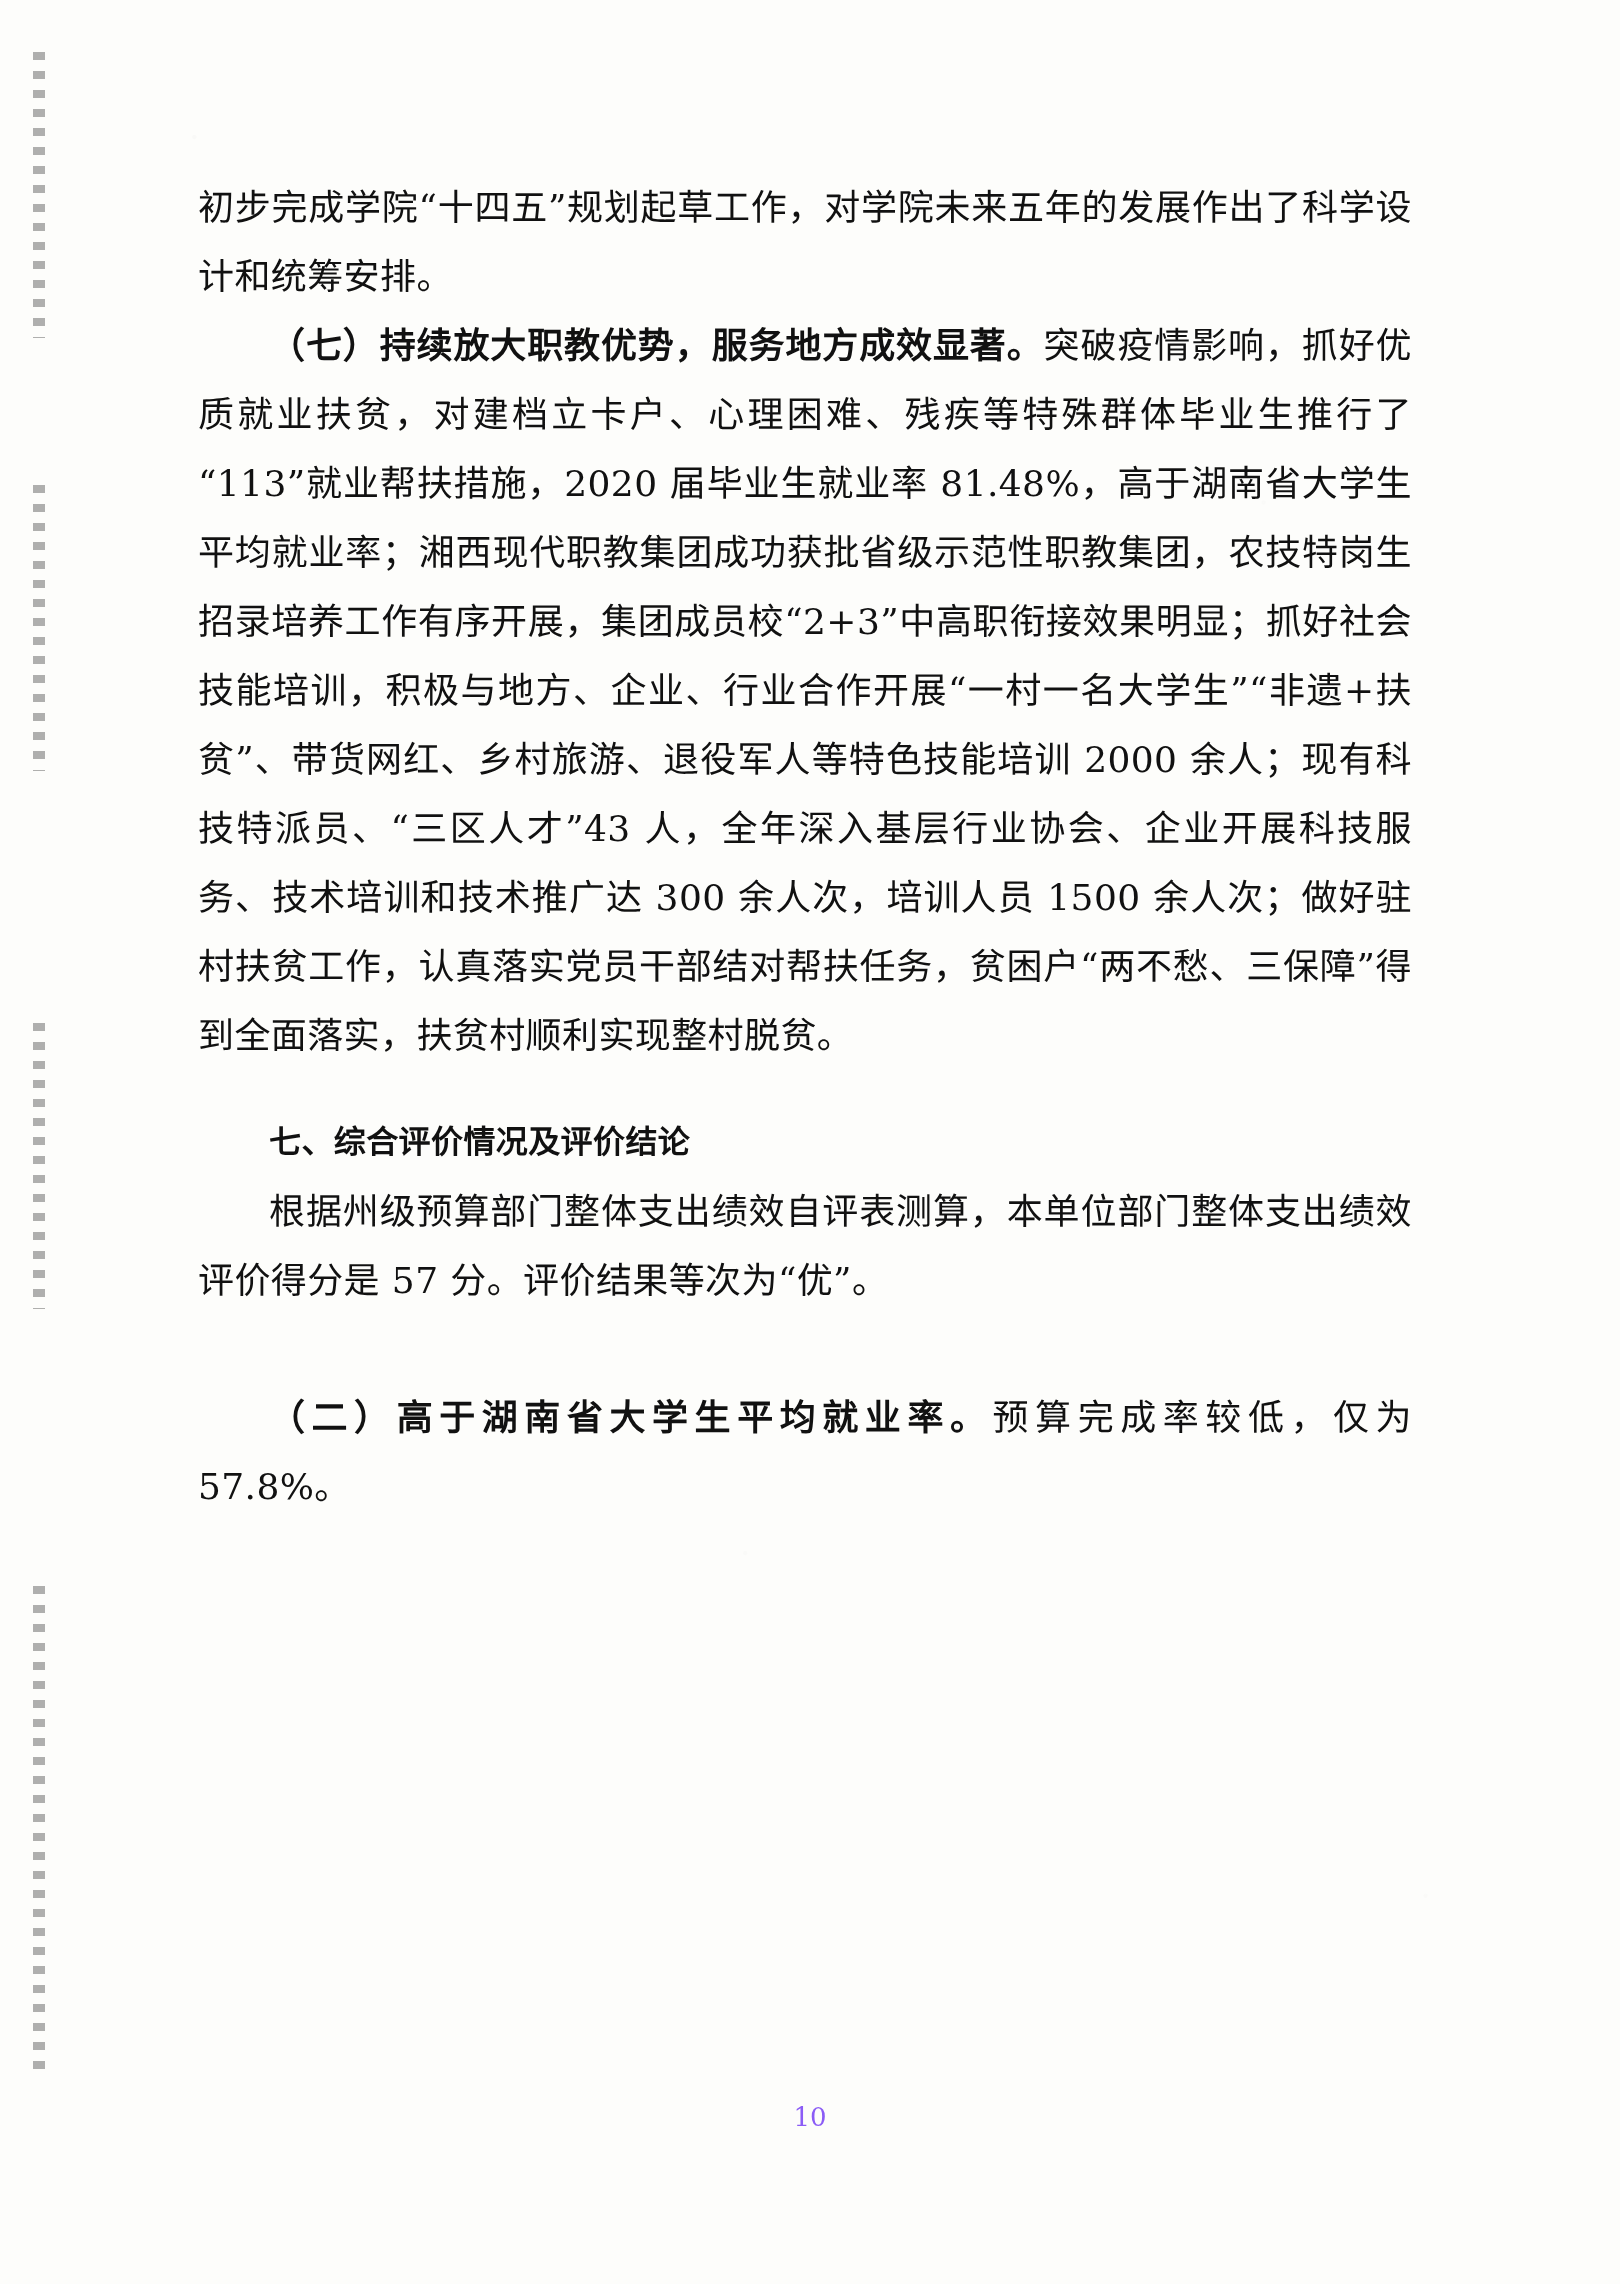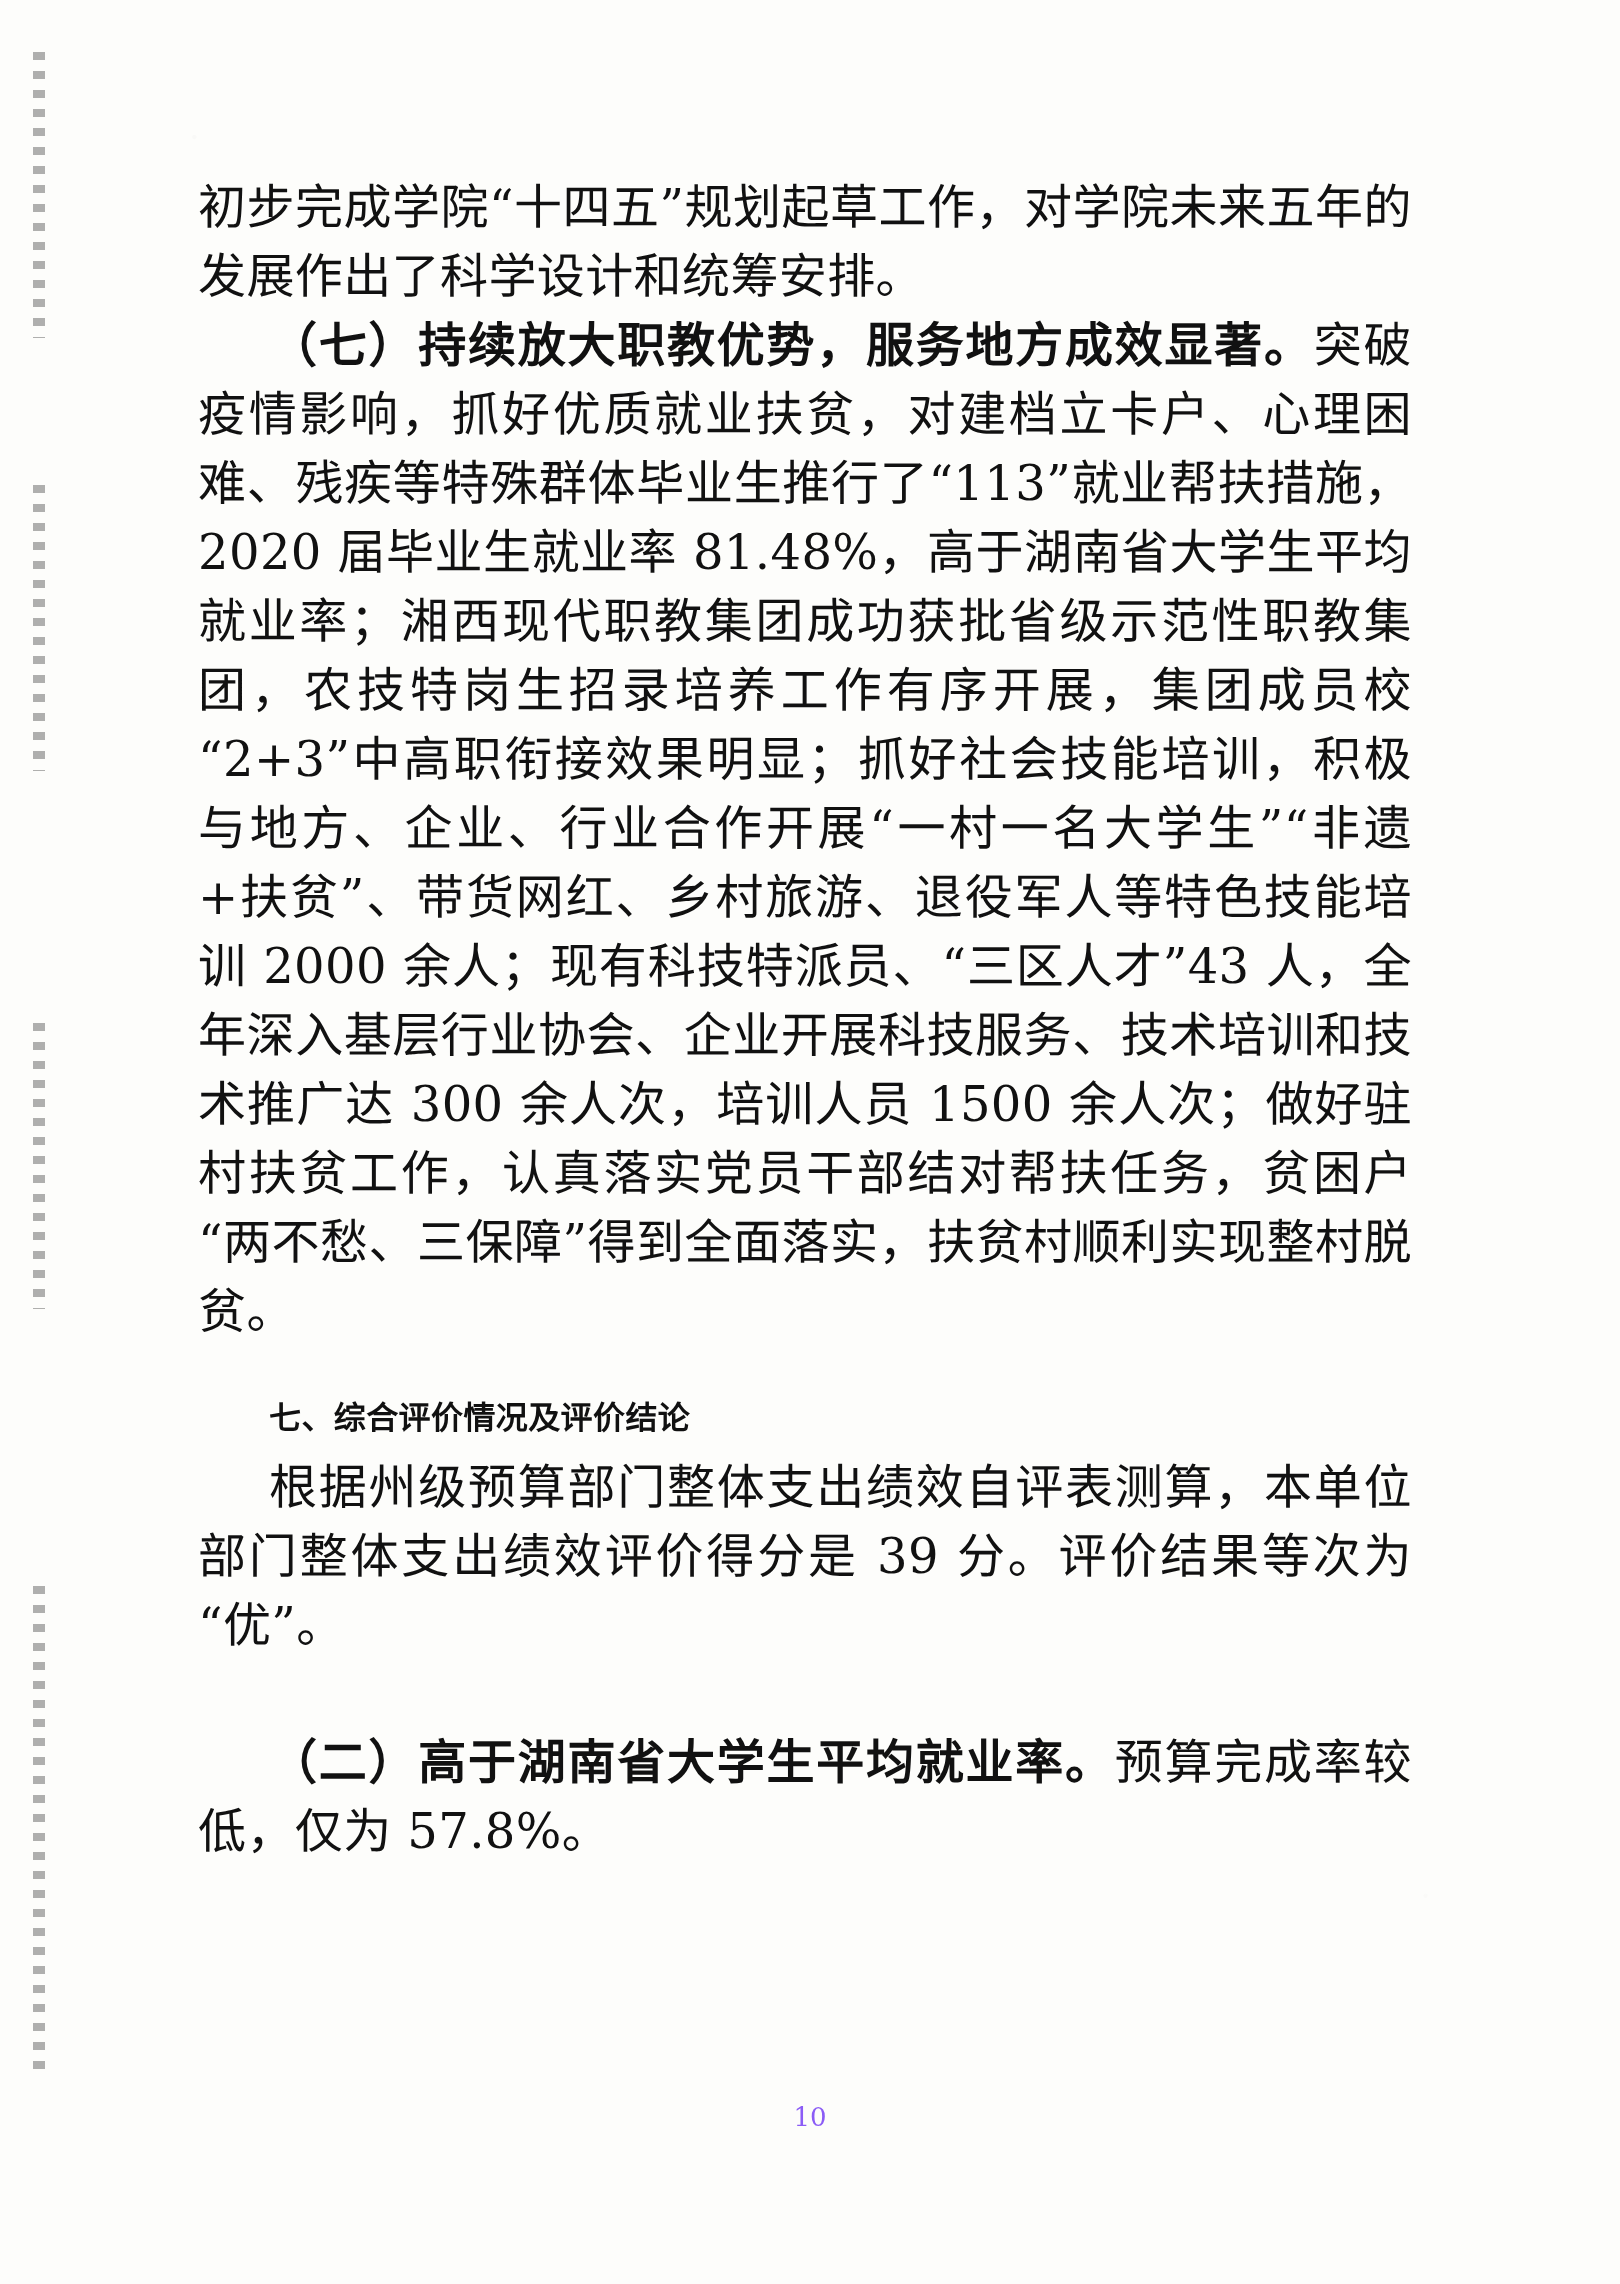--- a/index.html
+++ b/index.html
@@ -49,21 +49,21 @@
     left: 198px;
     top: 173px;
     width: 1214px;
   }
   p, h2 {
     margin: 0;
     color: #111111;
     letter-spacing: 0.4px;
   }
   .body-text {
-    font-size: 48px;
+    font-size: 36px;
     line-height: 69px;
     text-align: justify;
     text-justify: inter-ideograph;
   }
   .indent {
     text-indent: 71px;
   }
   .bold-lead {
     font-weight: bold;
   }
@@ -108,21 +108,21 @@
     <p class="body-text">初步完成学院“十四五”规划起草工作，对学院未来五年的发展作出了科学设计和统筹安排。</p>
 
     <p class="body-text indent">
       <span class="bold-lead">（七）持续放大职教优势，服务地方成效显著。</span><span>突破疫情影响，抓好优质就业扶贫，对建档立卡户、心理困难、残疾等特殊群体毕业生推行了“113”就业帮扶措施，2020 届毕业生就业率 81.48%，高于湖南省大学生平均就业率；湘西现代职教集团成功获批省级示范性职教集团，农技特岗生招录培养工作有序开展，集团成员校“2+3”中高职衔接效果明显；抓好社会技能培训，积极与地方、企业、行业合作开展“一村一名大学生”“非遗+扶贫”、带货网红、乡村旅游、退役军人等特色技能培训 2000 余人；现有科技特派员、“三区人才”43 人，全年深入基层行业协会、企业开展科技服务、技术培训和技术推广达 300 余人次，培训人员 1500 余人次；做好驻村扶贫工作，认真落实党员干部结对帮扶任务，贫困户“两不愁、三保障”得到全面落实，扶贫村顺利实现整村脱贫。</span>
     </p>
 
     <div class="spacer-sm"></div>
 
     <h2 class="section-heading">七、综合评价情况及评价结论</h2>
 
-    <p class="body-text indent">根据州级预算部门整体支出绩效自评表测算，本单位部门整体支出绩效评价得分是 39 分。评价结果等次为“优”。</p>
+    <p class="body-text indent">根据州级预算部门整体支出绩效自评表测算，本单位部门整体支出绩效评价得分是 57 分。评价结果等次为“优”。</p>
 
     <div class="spacer-md"></div>
 
 
 
     <p class="body-text indent">
       <span class="bold-lead">（二）高于湖南省大学生平均就业率。</span><span>预算完成率较低，仅为 57.8%。</span>
     </p>
 
   </div>

